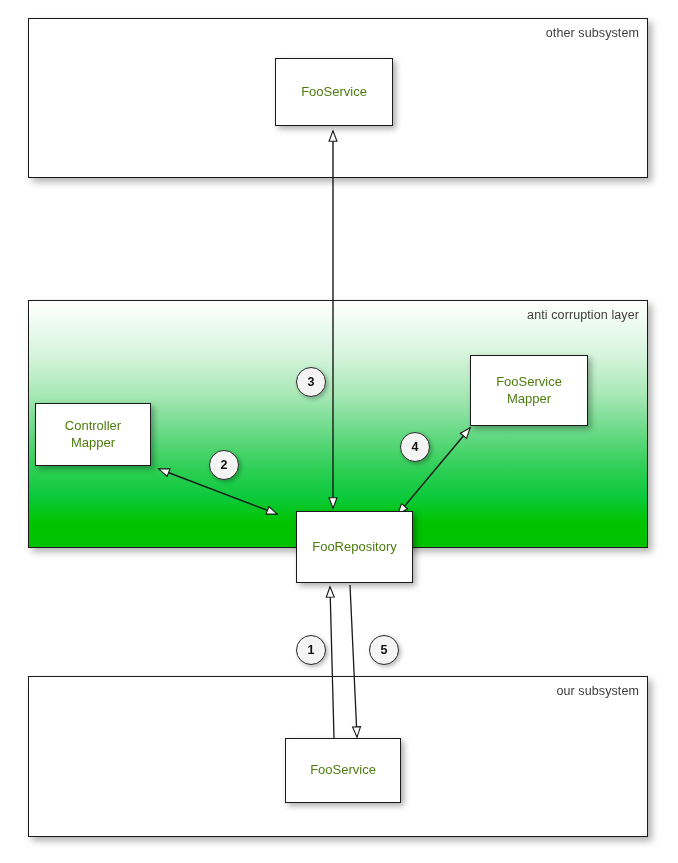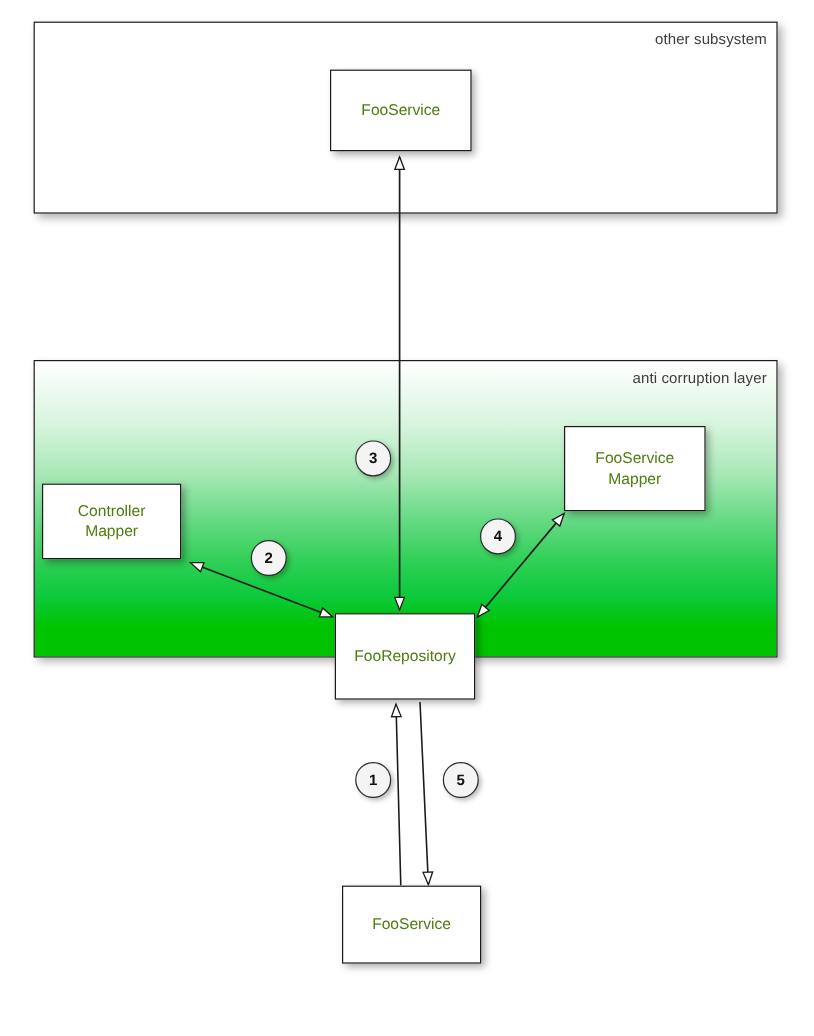--- a/index.html
+++ b/index.html
@@ -86,21 +86,21 @@
     justify-content: center;
     text-align: center;
     font-size: 13px;
     color: #4d7c0f;
     line-height: 1.28;
     z-index: 5;
   }
   #node-fooservice  { left: 275px; top: 58px;  width: 118px; height: 68px; }
   #node-foorequest  { left: 35px;  top: 403px; width: 116px; height: 63px; }
   #node-fooresponse { left: 470px; top: 355px; width: 118px; height: 71px; }
-  #node-foorepo     { left: 279px; top: 511px; width: 117px; height: 72px; }
+  #node-foorepo     { left: 296px; top: 511px; width: 117px; height: 72px; }
   #node-controller  { left: 285px; top: 738px; width: 116px; height: 65px; }
 
   
   .step {
     position: absolute;
     width: 30px;
     height: 30px;
     box-sizing: border-box;
     border-radius: 50%;
     border: 1.4px solid #2a2a2a;
@@ -126,20 +126,23 @@
 <div id="canvas">
 
   <div class="zone" id="zone-other">
     <span class="zone-label">other subsystem</span>
   </div>
 
   <div class="zone" id="zone-acl">
     <span class="zone-label">anti corruption layer</span>
   </div>
 
+  <div class="zone" id="zone-ours">
+    <span class="zone-label">our subsystem</span>
+  </div>
 
   <svg id="svg-layer" viewBox="0 0 678 863" xmlns="http://www.w3.org/2000/svg">
     <defs>
       <marker id="oarrow" markerWidth="13" markerHeight="13" refX="11.2" refY="5" orient="auto" markerUnits="userSpaceOnUse">
         <path d="M1,1 L11.5,5 L1,9 z" fill="#ffffff" stroke="#1a1a1a" stroke-width="1.1"></path>
       </marker>
       <marker id="oarrow-start" markerWidth="13" markerHeight="13" refX="11.2" refY="5" orient="auto-start-reverse" markerUnits="userSpaceOnUse">
         <path d="M1,1 L11.5,5 L1,9 z" fill="#ffffff" stroke="#1a1a1a" stroke-width="1.1"></path>
       </marker>
     </defs>

